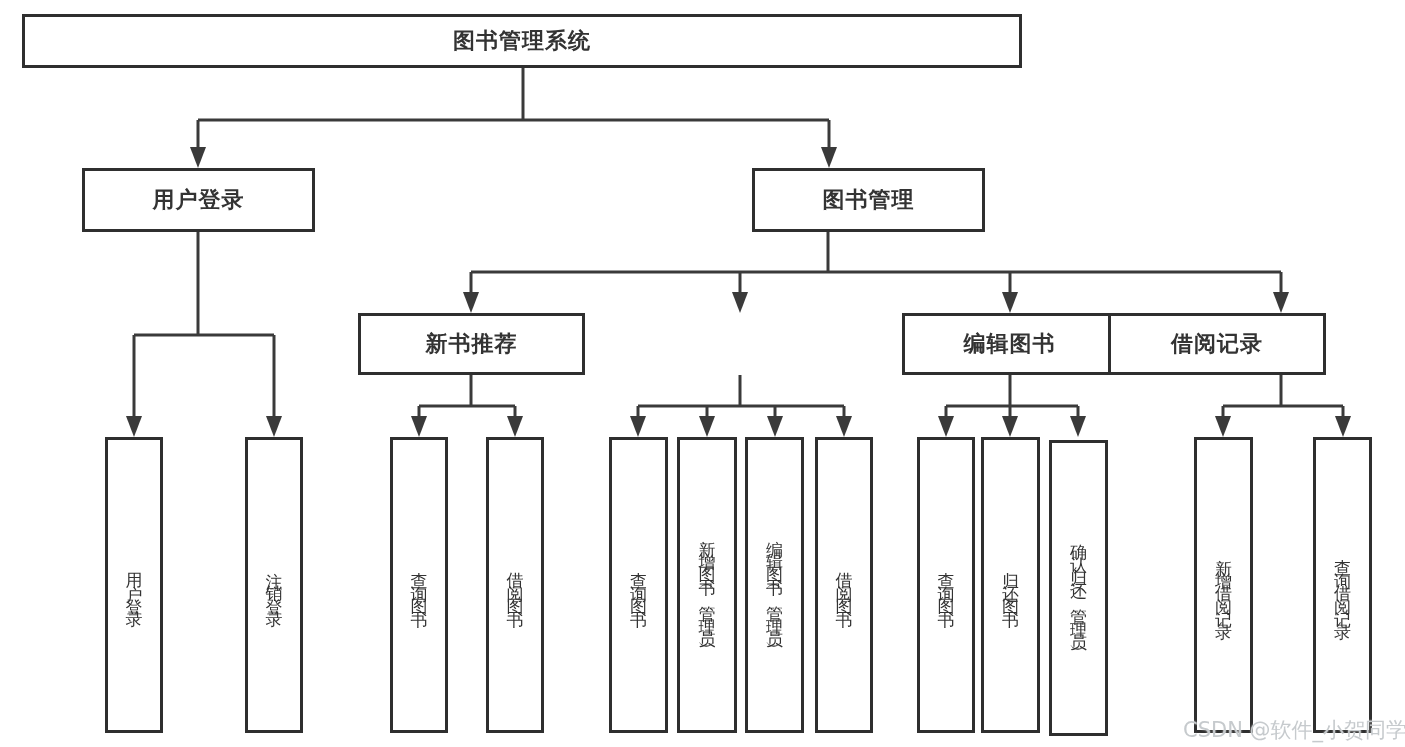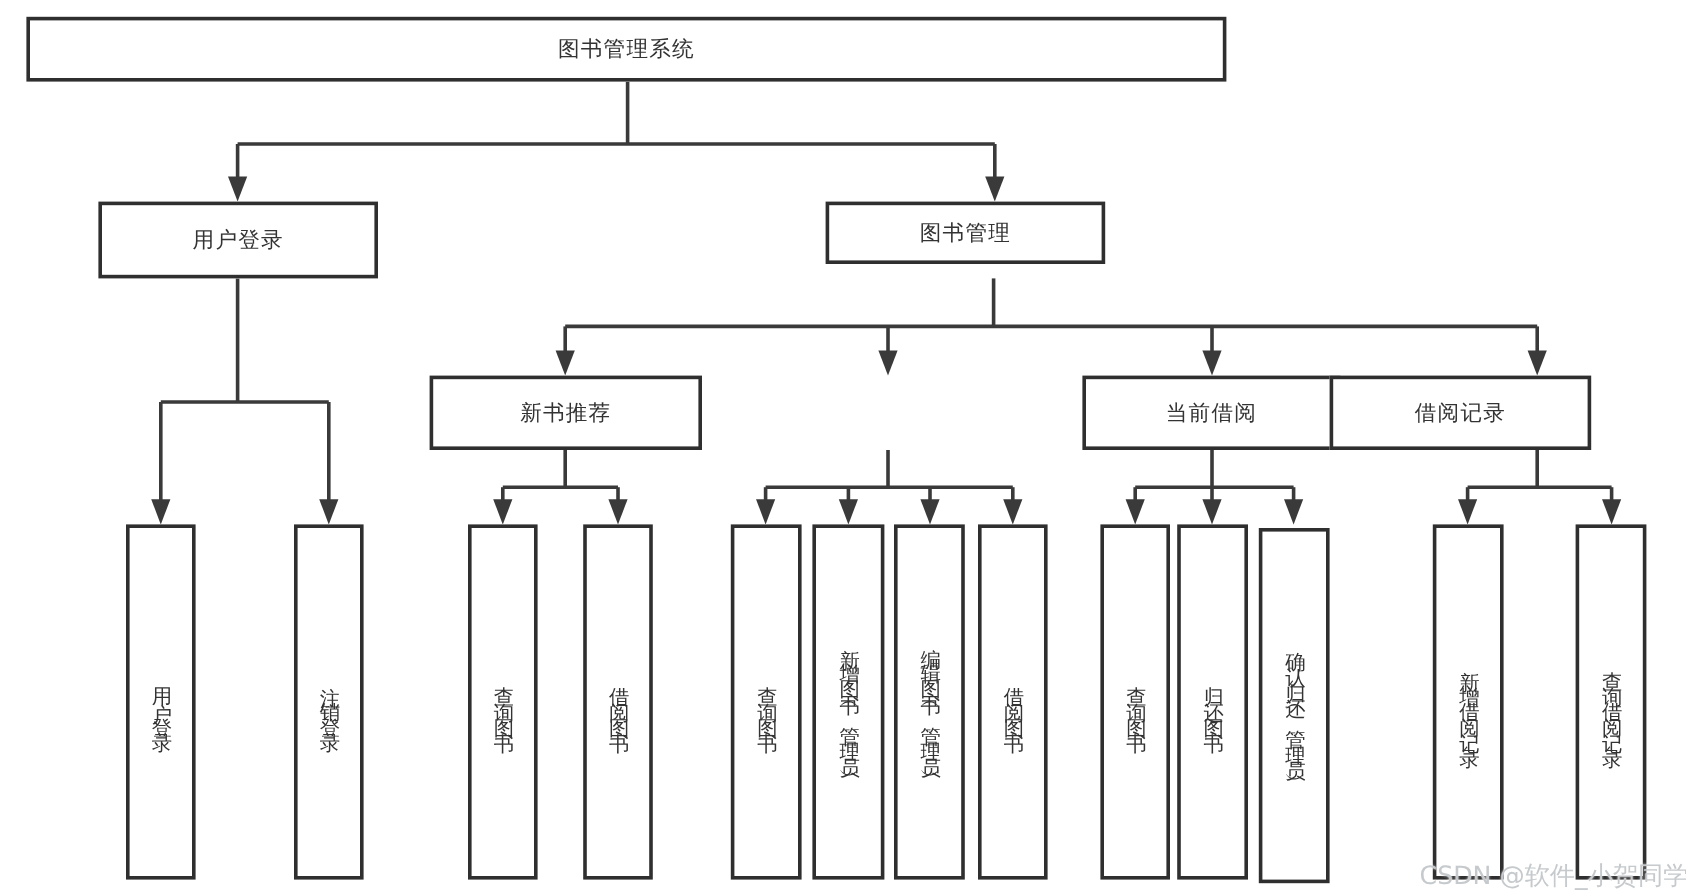--- a/index.html
+++ b/index.html
@@ -27,23 +27,24 @@
     position: absolute;
     box-sizing: border-box;
     border: 3px solid #2f2f2f;
     background: #ffffff;
     display: flex;
     align-items: center;
     justify-content: center;
     color: #333333;
   }
   .box .hlabel {
-    font-size: 18px;
+    font-size: 22px;
     letter-spacing: 1px;
     white-space: nowrap;
+    font-weight: bold;
   }
   .box .vlabel {
     writing-mode: vertical-rl;
     text-orientation: mixed;
     font-size: 17px;
     letter-spacing: 13px;
     line-height: 1;
     white-space: nowrap;
   }
   .watermark {
@@ -138,29 +139,29 @@
     </g>
   </svg>
 
   <div class="box" style="left:22px; top:14px; width:1000px; height:54px;">
     <span class="hlabel">图书管理系统</span>
   </div>
 
   <div class="box" style="left:82px; top:168px; width:233px; height:64px;">
     <span class="hlabel">用户登录</span>
   </div>
-  <div class="box" style="left:688px; top:168px; width:233px; height:52px;">
+  <div class="box" style="left:752px; top:168px; width:233px; height:64px;">
     <span class="hlabel">图书管理</span>
   </div>
 
   <div class="box" style="left:358px; top:313px; width:227px; height:62px;justify-content:center;">
     <span class="hlabel">新书推荐</span>
   </div>
   <div class="box" style="left:902px; top:313px; width:215px; height:62px;">
-    <span class="hlabel">当前借阅</span>
+    <span class="hlabel">编辑图书</span>
   </div>
   <div class="box" style="left:1108px; top:313px; width:218px; height:62px;">
     <span class="hlabel">借阅记录</span>
   </div>
 
   <div class="box" style="left:105px; top:437px; width:58px; height:296px;">
     <span class="vlabel">用户登录</span>
   </div>
   <div class="box" style="left:245px; top:437px; width:58px; height:296px;">
     <span class="vlabel">注销登录</span>

